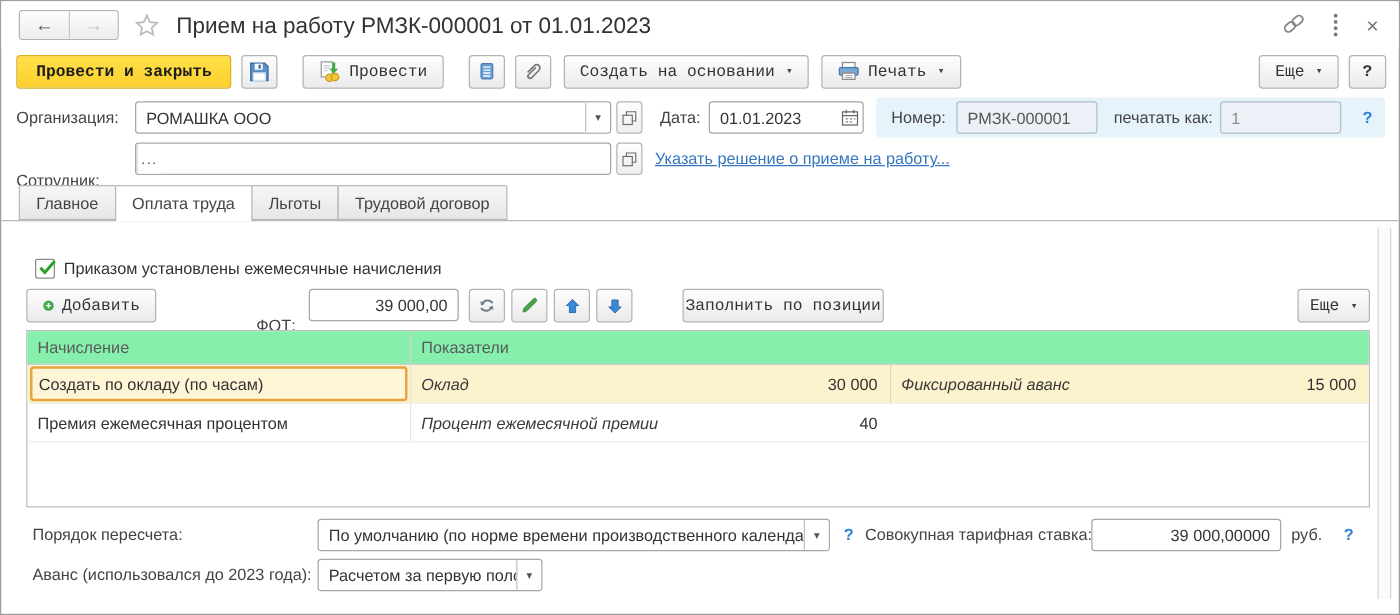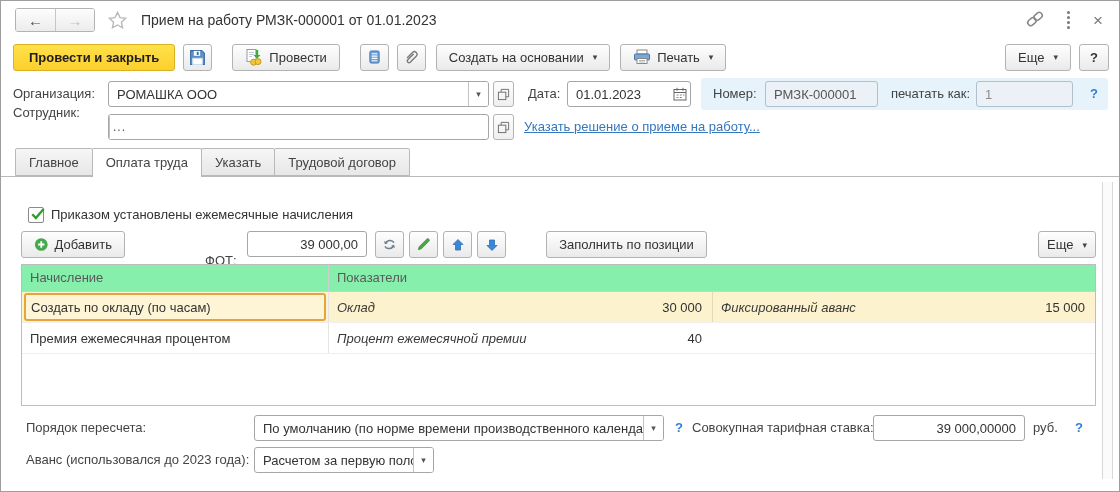--- a/index.html
+++ b/index.html
@@ -7,30 +7,30 @@
   body { font-family:"Liberation Sans","DejaVu Sans",sans-serif; font-size:13px; color:#333; }
   .window { position:relative; width:1120px; height:492px; background:#fff; border:1px solid #9e9e9e; overflow:hidden; }
 
   
   .titlebar { position:absolute; top:0; left:0; right:0; height:38px; display:flex; align-items:center; padding:0 14px; background:#fff; }
   .navgroup { display:flex; border:1px solid #b3b3b3; border-radius:3px; overflow:hidden; height:24px; }
   .navbtn { width:39px; display:flex; align-items:center; justify-content:center; background:linear-gradient(#fdfdfd,#ececec); font-size:15px; font-weight:bold; }
   .navbtn.back { color:#3e4d5a; }
   .navbtn.fwd  { color:#b9c2ca; border-left:1px solid #c6c6c6; }
   .star { margin-left:12px; display:flex; }
-  .doc-title { margin-left:13px; font-size:14px; color:#333; white-space:nowrap; }
+  .doc-title { margin-left:13px; font-size:18px; color:#333; white-space:nowrap; }
   .tb-right { margin-left:auto; display:flex; align-items:center; gap:17px; }
   .dots-icon { display:flex; flex-direction:column; gap:2px; padding:0 4px; }
   .dots-icon i { width:3px; height:3px; border-radius:50%; background:#787878; }
   .close-x { font-size:17px; color:#787878; line-height:1; padding:0 2px; }
 
   
   .toolbar { position:absolute; top:40px; left:0; right:0; height:32px; display:flex; align-items:center; padding:0 10px 0 12px; }
   .btn { display:inline-flex; align-items:center; justify-content:center; gap:6px; height:27px; padding:0 12px;
-         background:linear-gradient(#fefefe,#eaeaea); border:1px solid #b3b3b3; border-radius:3px; font-size:13px; color:#333; white-space:nowrap; }
+         background:linear-gradient(#fefefe,#eaeaea); border:1px solid #b3b3b3; border-radius:3px; font-size:13px; color:#333; white-space:nowrap;font-family:Liberation Mono, monospace; }
   .btn.icon-only { width:29px; padding:0; }
   .btn-yellow { background:linear-gradient(#ffe14a,#fccf2d); border-color:#d9b125; font-weight:bold; color:#1d1d1d; padding:0 15px; }
   .caret { font-size:9px; color:#444; margin-left:3px; }
   .ml8{margin-left:8px} .ml10{margin-left:10px} .ml20{margin-left:20px}
   .btn-help { width:30px; padding:0; font-weight:bold; }
 
   
   .lbl { position:absolute; line-height:26px; color:#444; white-space:nowrap; }
   .fld { position:absolute; height:26px; background:#fff; border:1px solid #a6a6a6; border-radius:3px; display:flex; align-items:center; overflow:hidden; }
   .fld-text { flex:1; padding:0 8px; white-space:nowrap; overflow:hidden; }
@@ -207,36 +207,36 @@
   <div class="lbl" style="left:712px; top:80px;">Номер:</div>
   <div class="fld ro" style="left:764px; top:80px; width:113px;">
     <span class="fld-text">РМЗК-000001</span>
   </div>
   <div class="lbl" style="left:890px; top:80px;">печатать как:</div>
   <div class="fld ro ro2" style="left:975px; top:80px; width:97px;">
     <span class="fld-text">1</span>
   </div>
   <div class="qmark" style="left:1089px; top:80px;">?</div>
 
-  <div class="lbl" style="left:12px; top:99px;">Сотрудник:</div>
+  <div class="lbl" style="left:12px; top:131px;">Сотрудник:</div>
   <div class="fld" style="left:107px; top:113px; width:381px;">
     <span class="fld-cell dots3">...</span>
   </div>
   <div class="open-btn" style="left:492px; top:113px;">
     <svg width="13" height="13" viewBox="0 0 14 14" fill="none" stroke="#6b6b6b">
         <rect x="1.5" y="4.5" width="8" height="8"></rect>
         <path d="M4.5 4.5v-3h8v8h-3"></path>
       </svg>
   </div>
   <a class="link">Указать решение о приеме на работу...</a>
 
   <div class="tabs">
     <div class="tab">Главное</div>
     <div class="tab active">Оплата труда</div>
-    <div class="tab">Указать</div>
+    <div class="tab">Льготы</div>
     <div class="tab">Трудовой договор</div>
   </div>
   <div class="content-line"></div>
 
   <div class="cb">
     <svg width="16" height="16" viewBox="0 0 14 14">
         <path d="M2 7.2l3.1 3.3L12 2.6" fill="none" stroke="#2ba12b" stroke-width="2.1"></path>
       </svg>
   </div>
   <div class="cb-lbl">Приказом установлены ежемесячные начисления</div>

